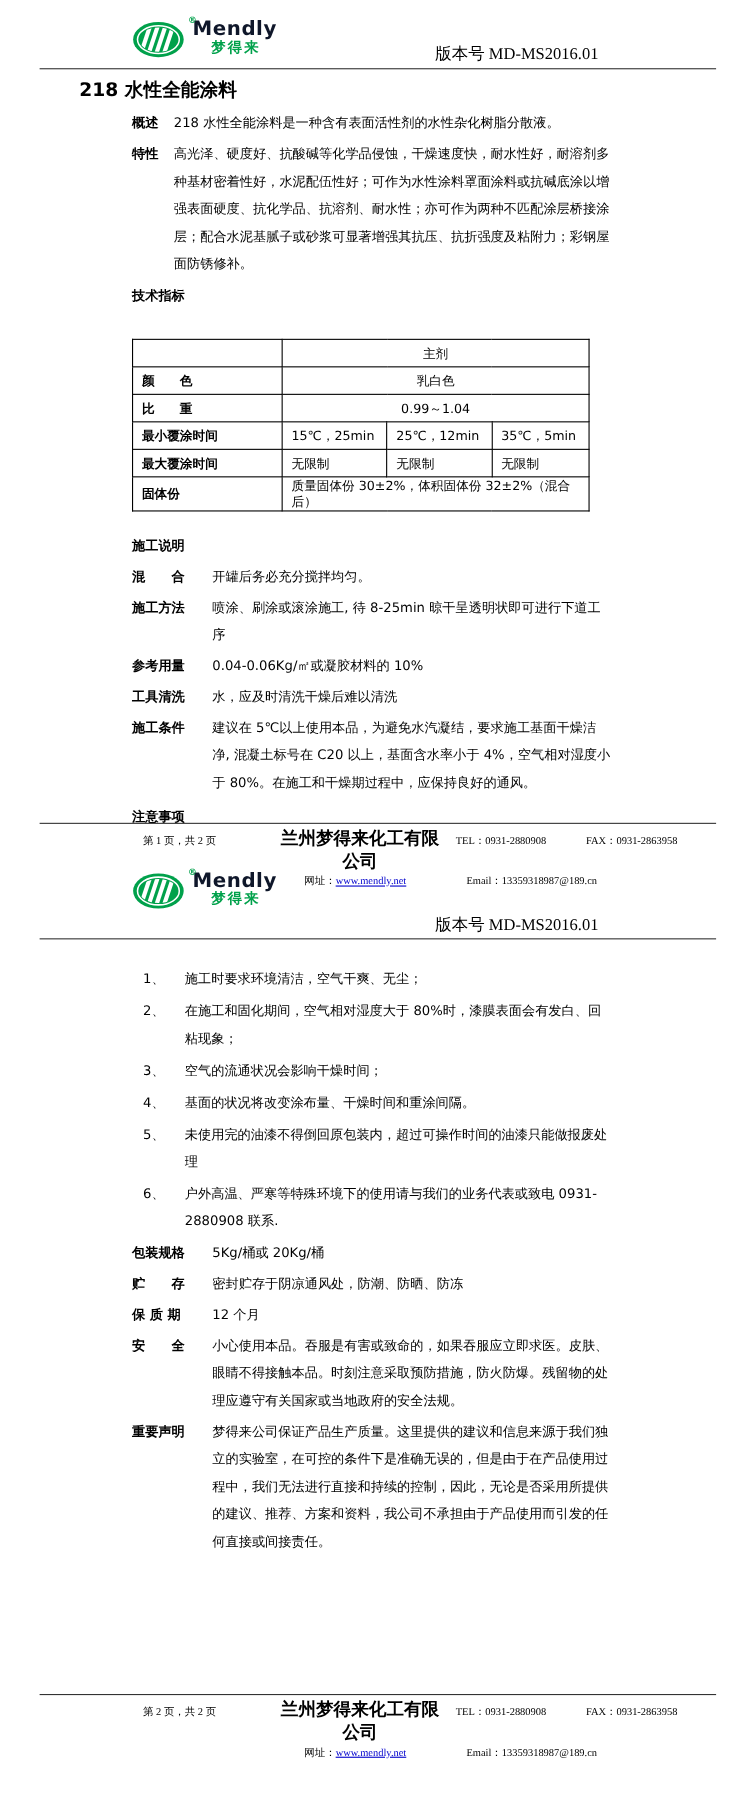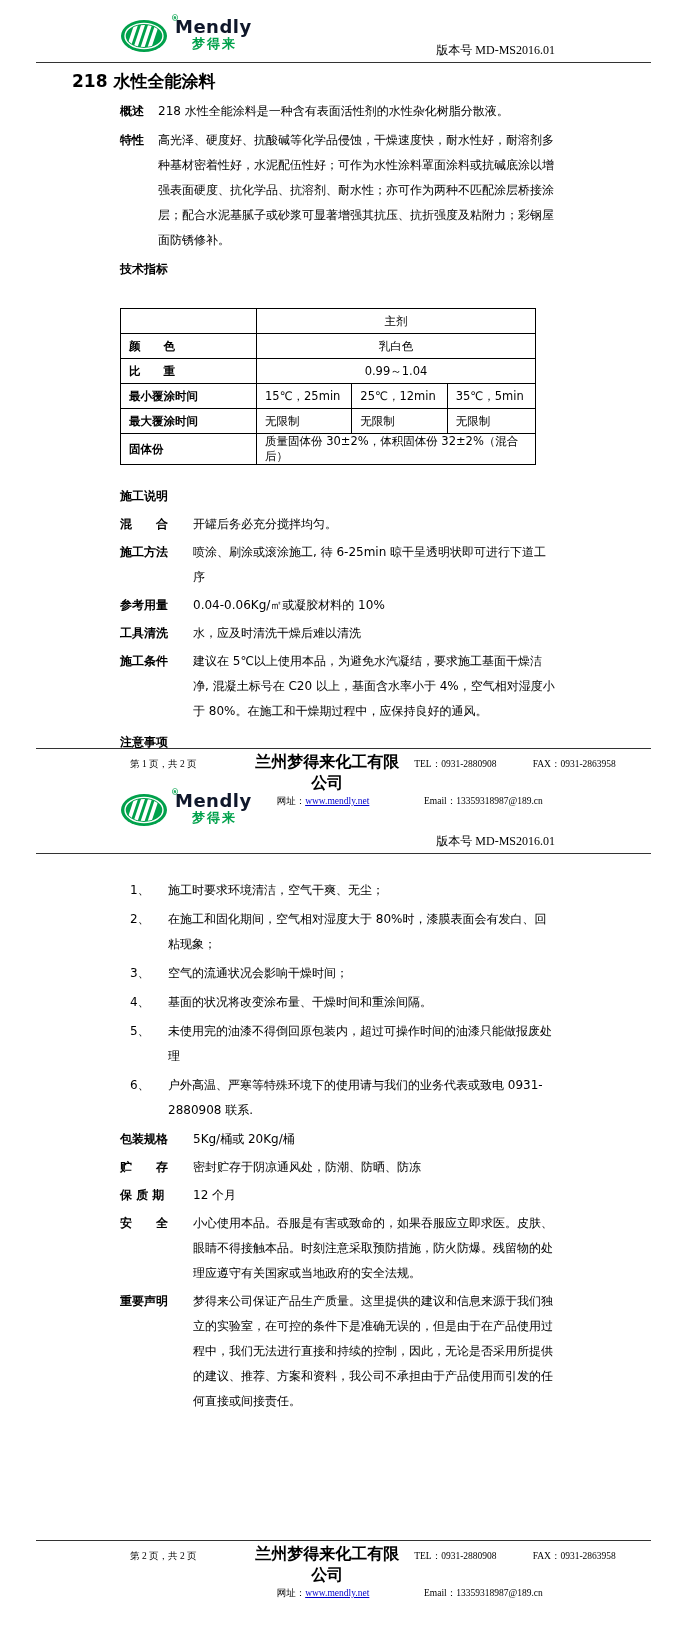--- a/index.html
+++ b/index.html
@@ -16,21 +16,21 @@
   
   .hdr { position:relative; margin:0 36px; border-bottom:1px solid #333; }
   .hdr-p1 { margin-top:16px; height:47px; }
   .hdr-p2 { margin-top:11px; height:64px; }
   .logo { position:absolute; left:84px; top:1px; display:flex; align-items:flex-start; }
   .emblem-wrap { position:relative; width:50px; height:38px; }
   .reg { position:absolute; top:-3px; right:-9px; font-size:8px; color:#00A14B; font-weight:bold; }
   .brand-text { margin-left:5px; }
   .brand-name { font-size:18px; font-weight:800; color:#0f172a; letter-spacing:0.5px; line-height:19px; }
   .brand-cn { font-size:13px; font-weight:bold; color:#00A14B; margin-left:17px; letter-spacing:2px; line-height:15px; }
-  .version { position:absolute; right:96px; bottom:3px; font-size:12px;
+  .version { position:absolute; right:107px; bottom:3px; font-size:15px;
              font-family:"Liberation Serif","DejaVu Serif",serif; }
 
   
   .doc-title { margin:7px 132px 0 72px; font-size:17px; font-weight:bold; }
   .kv { display:flex; margin:0 130px 0 120px; line-height:25px; }
   .kv .lab { font-weight:bold; flex:0 0 38px; }
   .kv .lab-w { font-weight:bold; flex:0 0 73px; }
   .kv .val { flex:1; }
   .mt6 { margin-top:6px; } .mt4 { margin-top:4px; } .mt3 { margin-top:3px; }
   .sec-head { margin-left:120px; font-weight:bold; line-height:25px; }
@@ -149,21 +149,21 @@
     </table>
 
   <div class="sec-head constr-head">施工说明</div>
 
   <div class="kv mt3">
     <span class="lab-w">混　　合</span>
     <span class="val">开罐后务必充分搅拌均匀。</span>
   </div>
   <div class="kv mt3">
     <span class="lab-w">施工方法</span>
-    <span class="val">喷涂、刷涂或滚涂施工, 待 6-25min 晾干呈透明状即可进行下道工序</span>
+    <span class="val">喷涂、刷涂或滚涂施工, 待 8-25min 晾干呈透明状即可进行下道工序</span>
   </div>
   <div class="kv mt3">
     <span class="lab-w">参考用量</span>
     <span class="val">0.04-0.06Kg/㎡或凝胶材料的 10%</span>
   </div>
   <div class="kv mt3">
     <span class="lab-w">工具清洗</span>
     <span class="val">水，应及时清洗干燥后难以清洗</span>
   </div>
   <div class="kv mt3">

